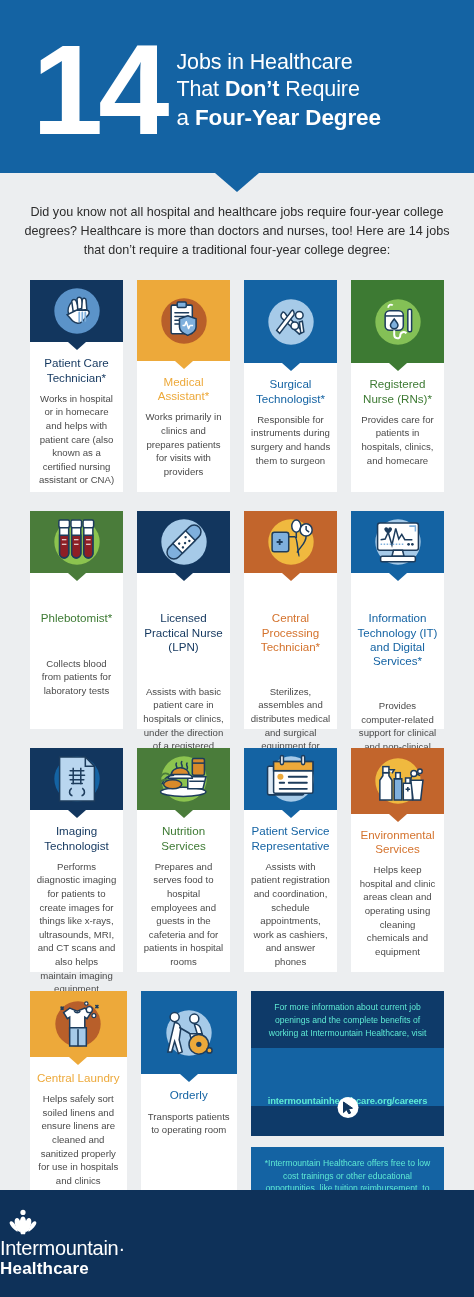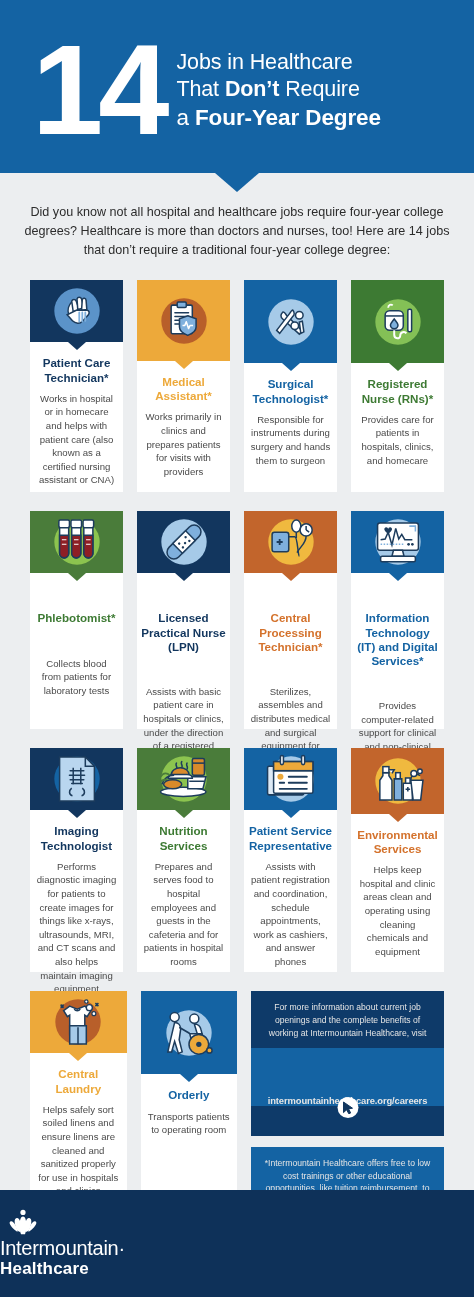--- a/index.html
+++ b/index.html
@@ -89,21 +89,21 @@
     left: 50%; bottom: -8px;
     transform: translateX(-50%);
     width: 0; height: 0;
     border-left: 9px solid transparent;
     border-right: 9px solid transparent;
     border-top: 8px solid currentColor;
   }
   .card-icon svg { display:block; }
   .card-title {
     text-align: center;
-    font-weight: 700;
+    font-weight: 400;
     font-size: 11.6px;
     line-height: 1.22;
     padding: 14px 4px 0 4px;
   }
   .card-desc {
     text-align: center;
     font-size: 9.6px;
     line-height: 1.42;
     color: #4b4b4b;
     padding: 7px 6px 0 6px;
@@ -119,21 +119,21 @@
   
   .cta-col {
     flex: 2 1 0;
     min-width: 0;
     display: flex;
     flex-direction: column;
     gap: 11px;
   }
   .cta {
     background: #1463a3;
-    color: #e5e5e5;
+    color: #5eead4;
   }
   .cta-text {
     background: #0e3a69;
     text-align: center;
     font-size: 8.6px;
     line-height: 1.46;
     padding: 10px 10px 9px 10px;
   }
   .cta2 .cta-text { background: #1463a3; }
   .cta-link {

